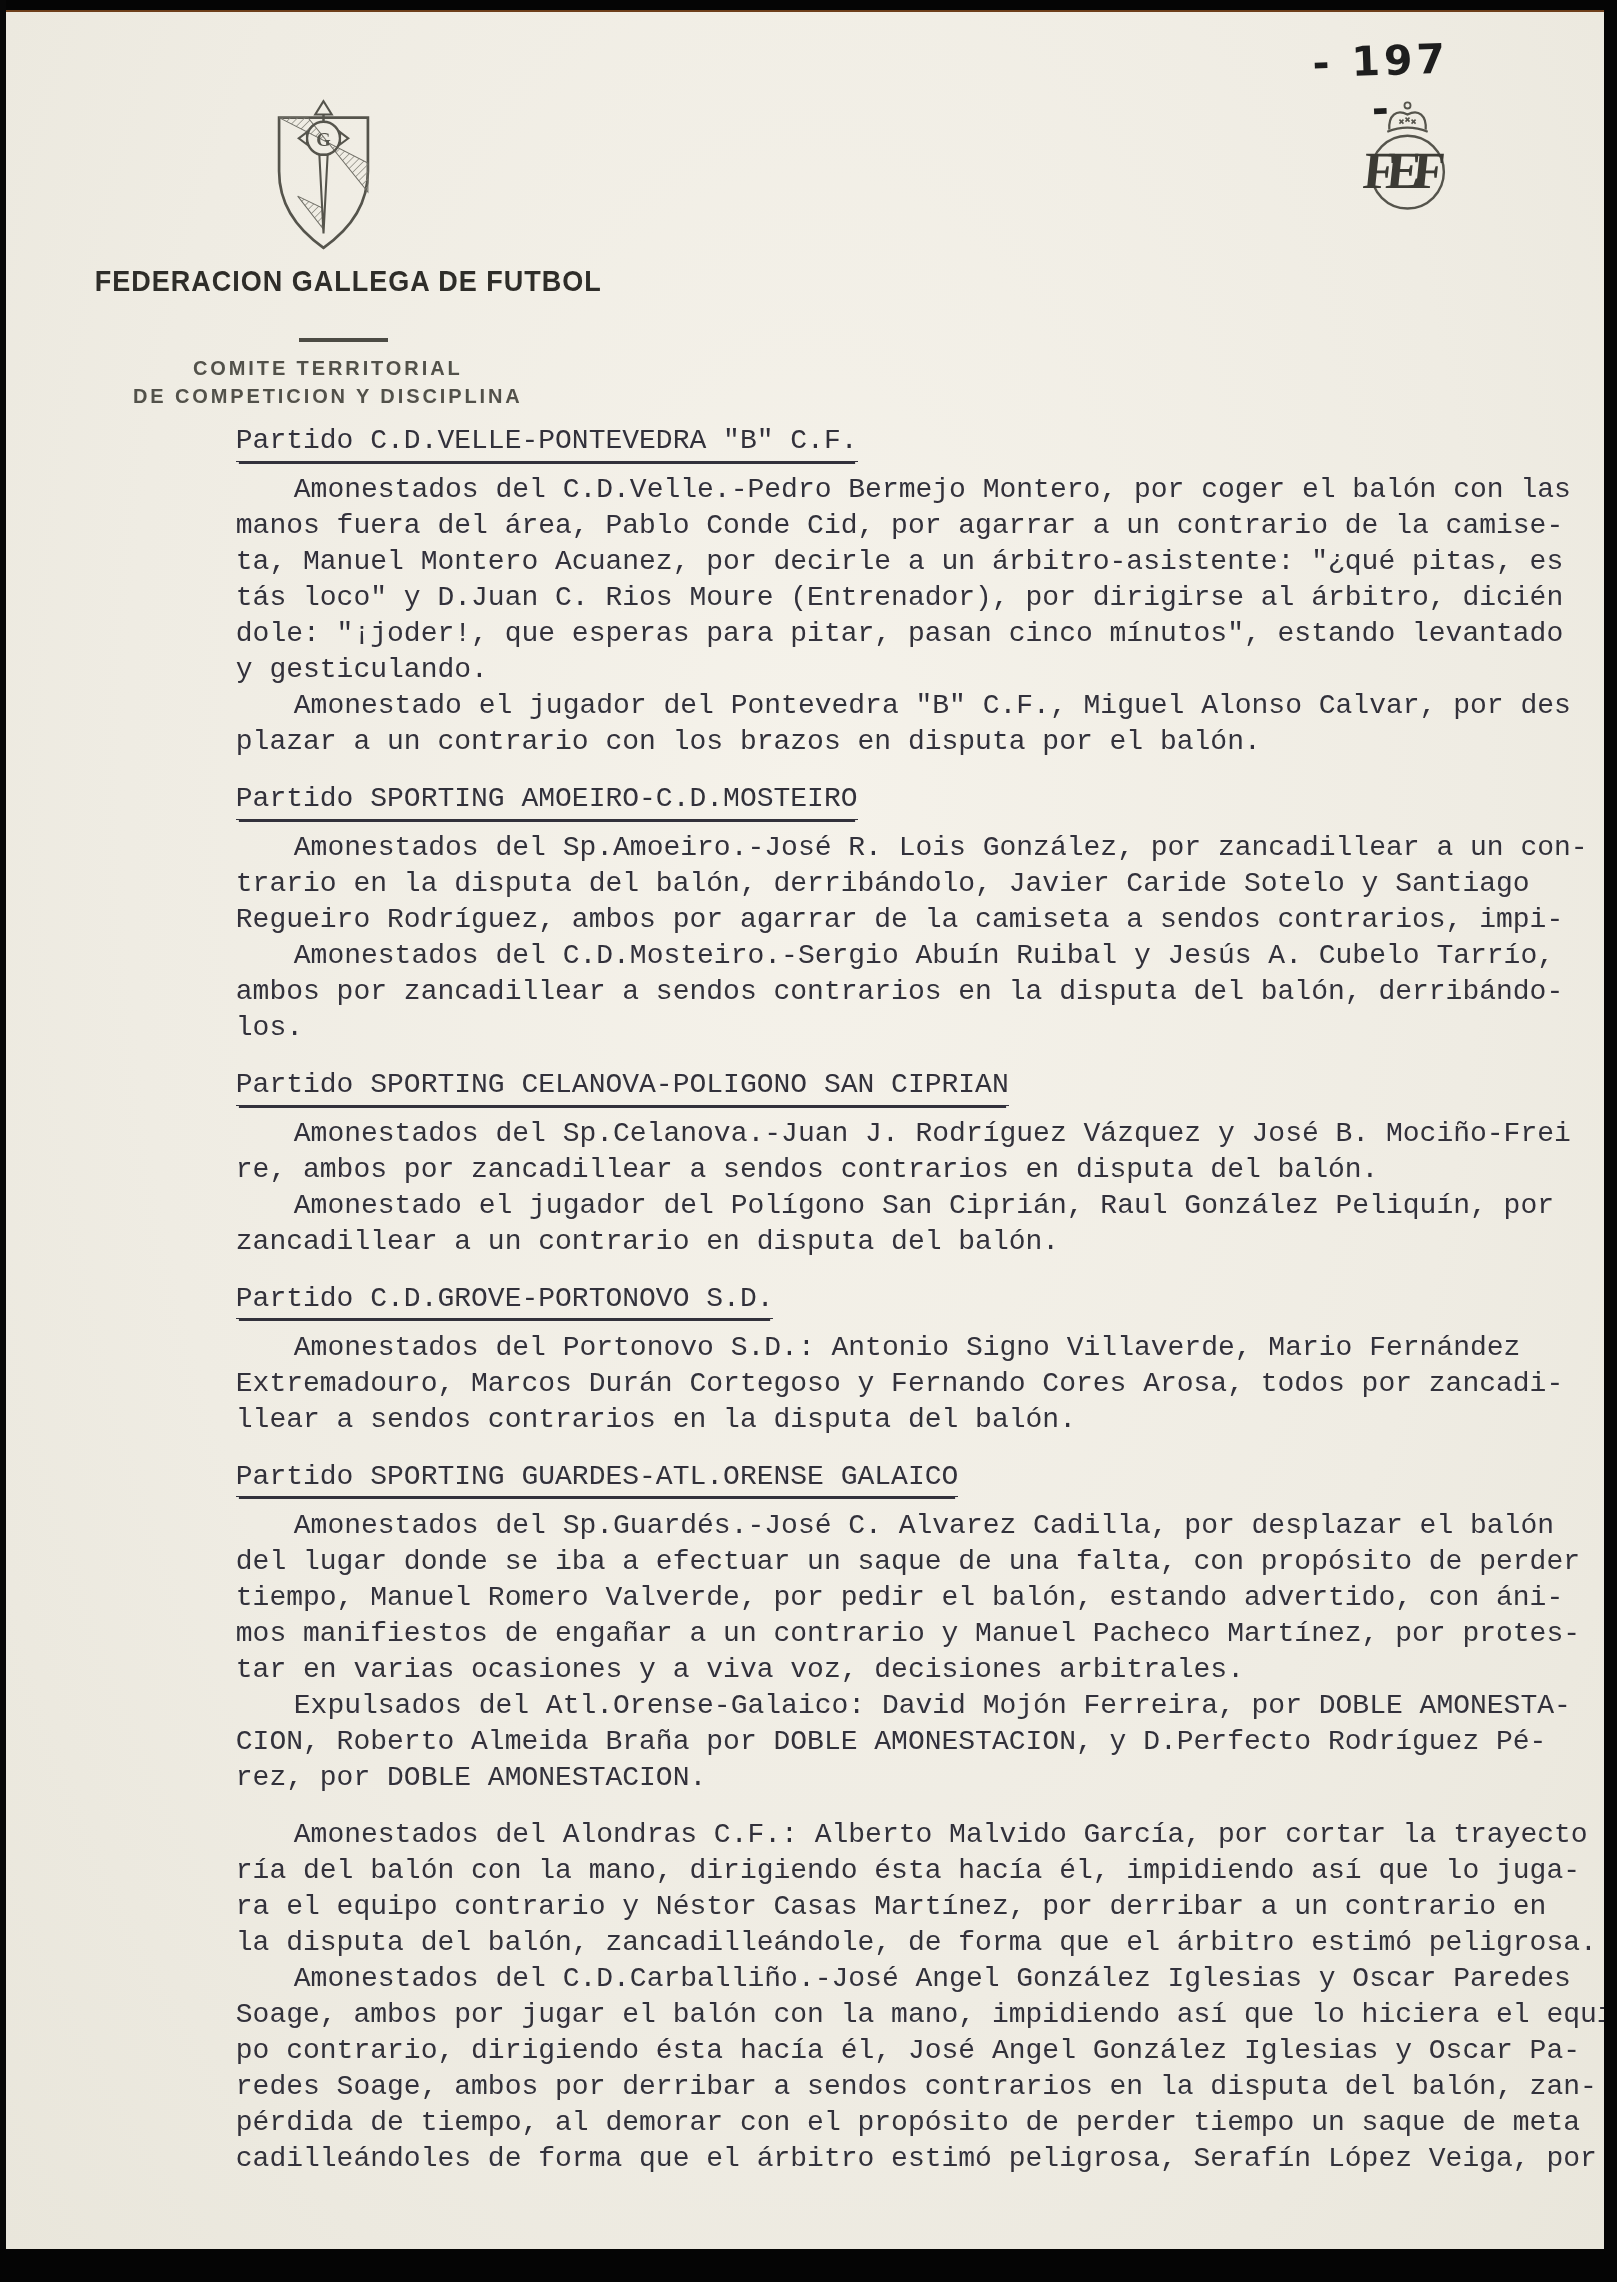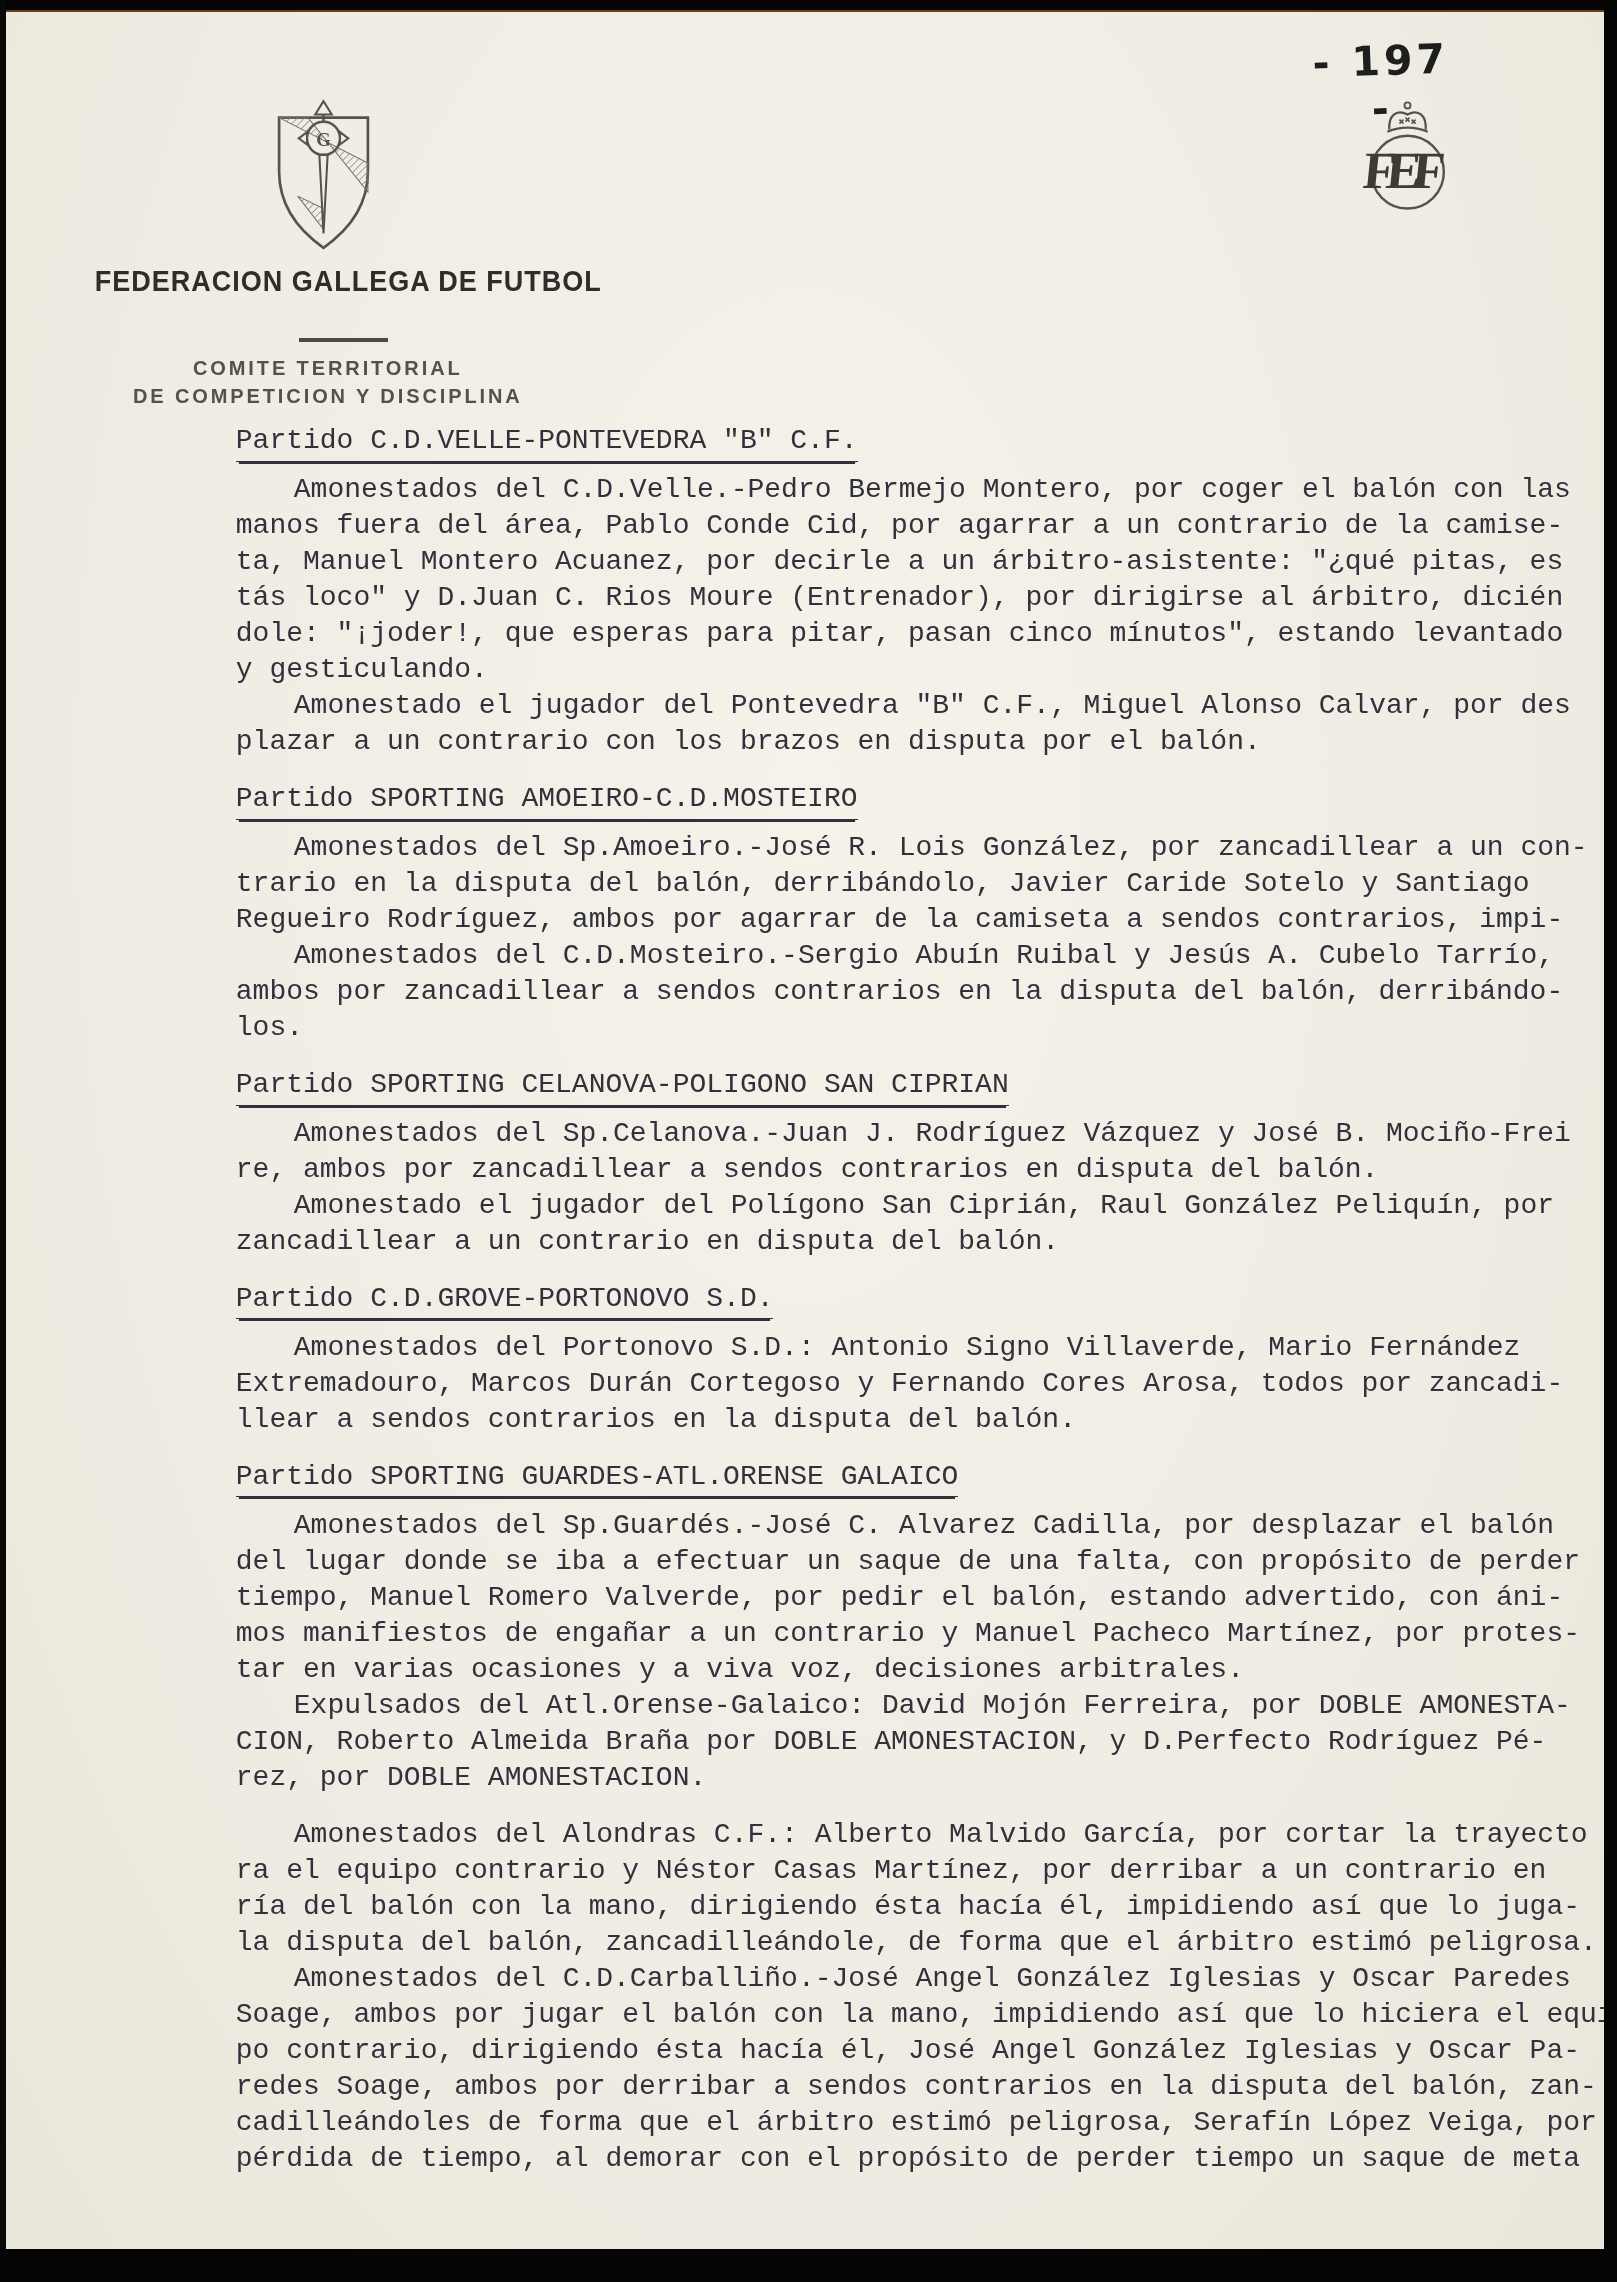--- a/index.html
+++ b/index.html
@@ -149,31 +149,31 @@
           </div>
           <div class="para">
             <div class="bline indent">Expulsados del Atl.Orense-Galaico: David Mojón Ferreira, por DOBLE AMONESTA-</div>
             <div class="bline">CION, Roberto Almeida Braña por DOBLE AMONESTACION, y D.Perfecto Rodríguez Pé-</div>
             <div class="bline">rez, por DOBLE AMONESTACION.</div>
           </div>
         </div>
         <div class="section">
           <div class="para">
             <div class="bline indent">Amonestados del Alondras C.F.: Alberto Malvido García, por cortar la trayecto</div>
+            <div class="bline">ría del balón con la mano, dirigiendo ésta hacía él, impidiendo así que lo juga-</div>
             <div class="bline">ra el equipo contrario y Néstor Casas Martínez, por derribar a un contrario en</div>
-            <div class="bline">ría del balón con la mano, dirigiendo ésta hacía él, impidiendo así que lo juga-</div>
             <div class="bline">la disputa del balón, zancadilleándole, de forma que el árbitro estimó peligrosa.</div>
           </div>
           <div class="para">
             <div class="bline indent">Amonestados del C.D.Carballiño.-José Angel González Iglesias y Oscar Paredes</div>
             <div class="bline">Soage, ambos por jugar el balón con la mano, impidiendo así que lo hiciera el equi</div>
             <div class="bline">po contrario, dirigiendo ésta hacía él, José Angel González Iglesias y Oscar Pa-</div>
             <div class="bline">redes Soage, ambos por derribar a sendos contrarios en la disputa del balón, zan-</div>
+            <div class="bline">pérdida de tiempo, al demorar con el propósito de perder tiempo un saque de meta</div>
             <div class="bline">cadilleándoles de forma que el árbitro estimó peligrosa, Serafín López Veiga, por</div>
-            <div class="bline">pérdida de tiempo, al demorar con el propósito de perder tiempo un saque de meta</div>
           </div>
         </div>
       </div>
   </div>
 
   <div class="bar-top"></div>
   <div class="bar-left"></div>
   <div class="bar-right"></div>
   <div class="bar-bottom"></div>
 </div>

